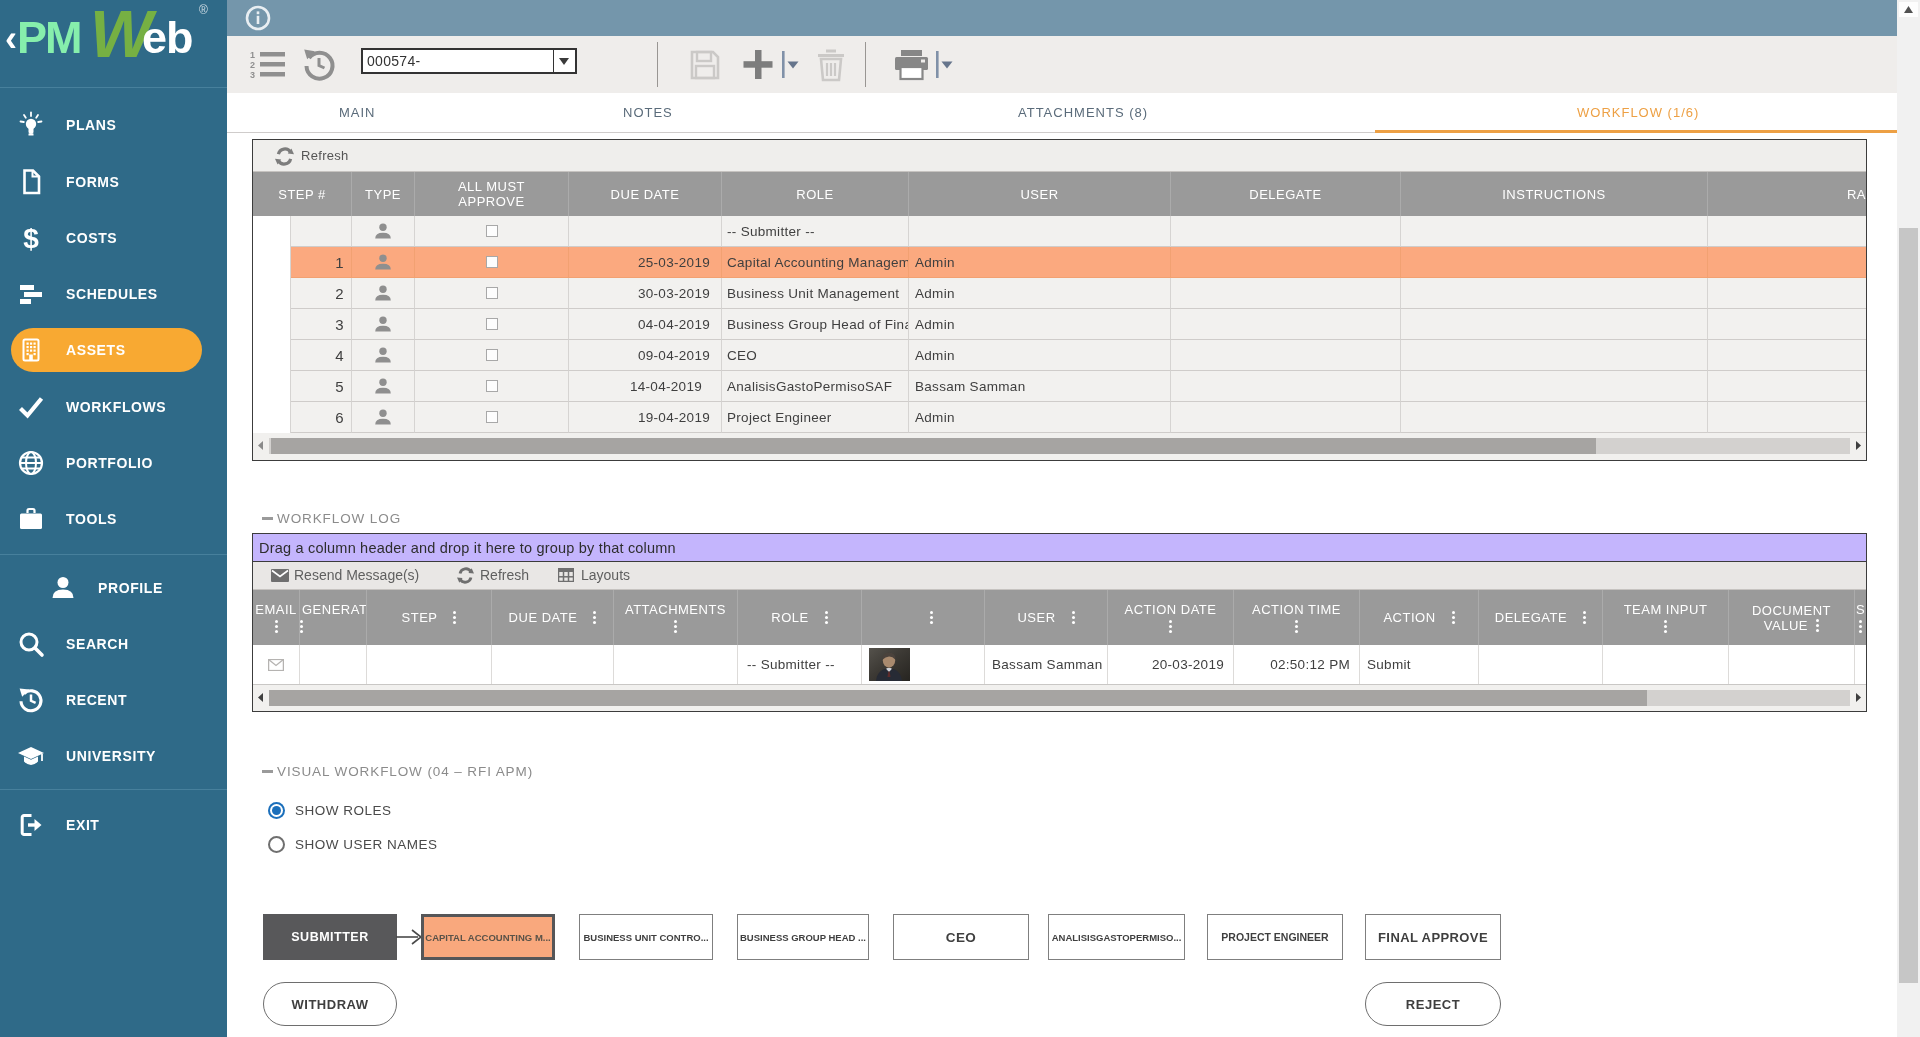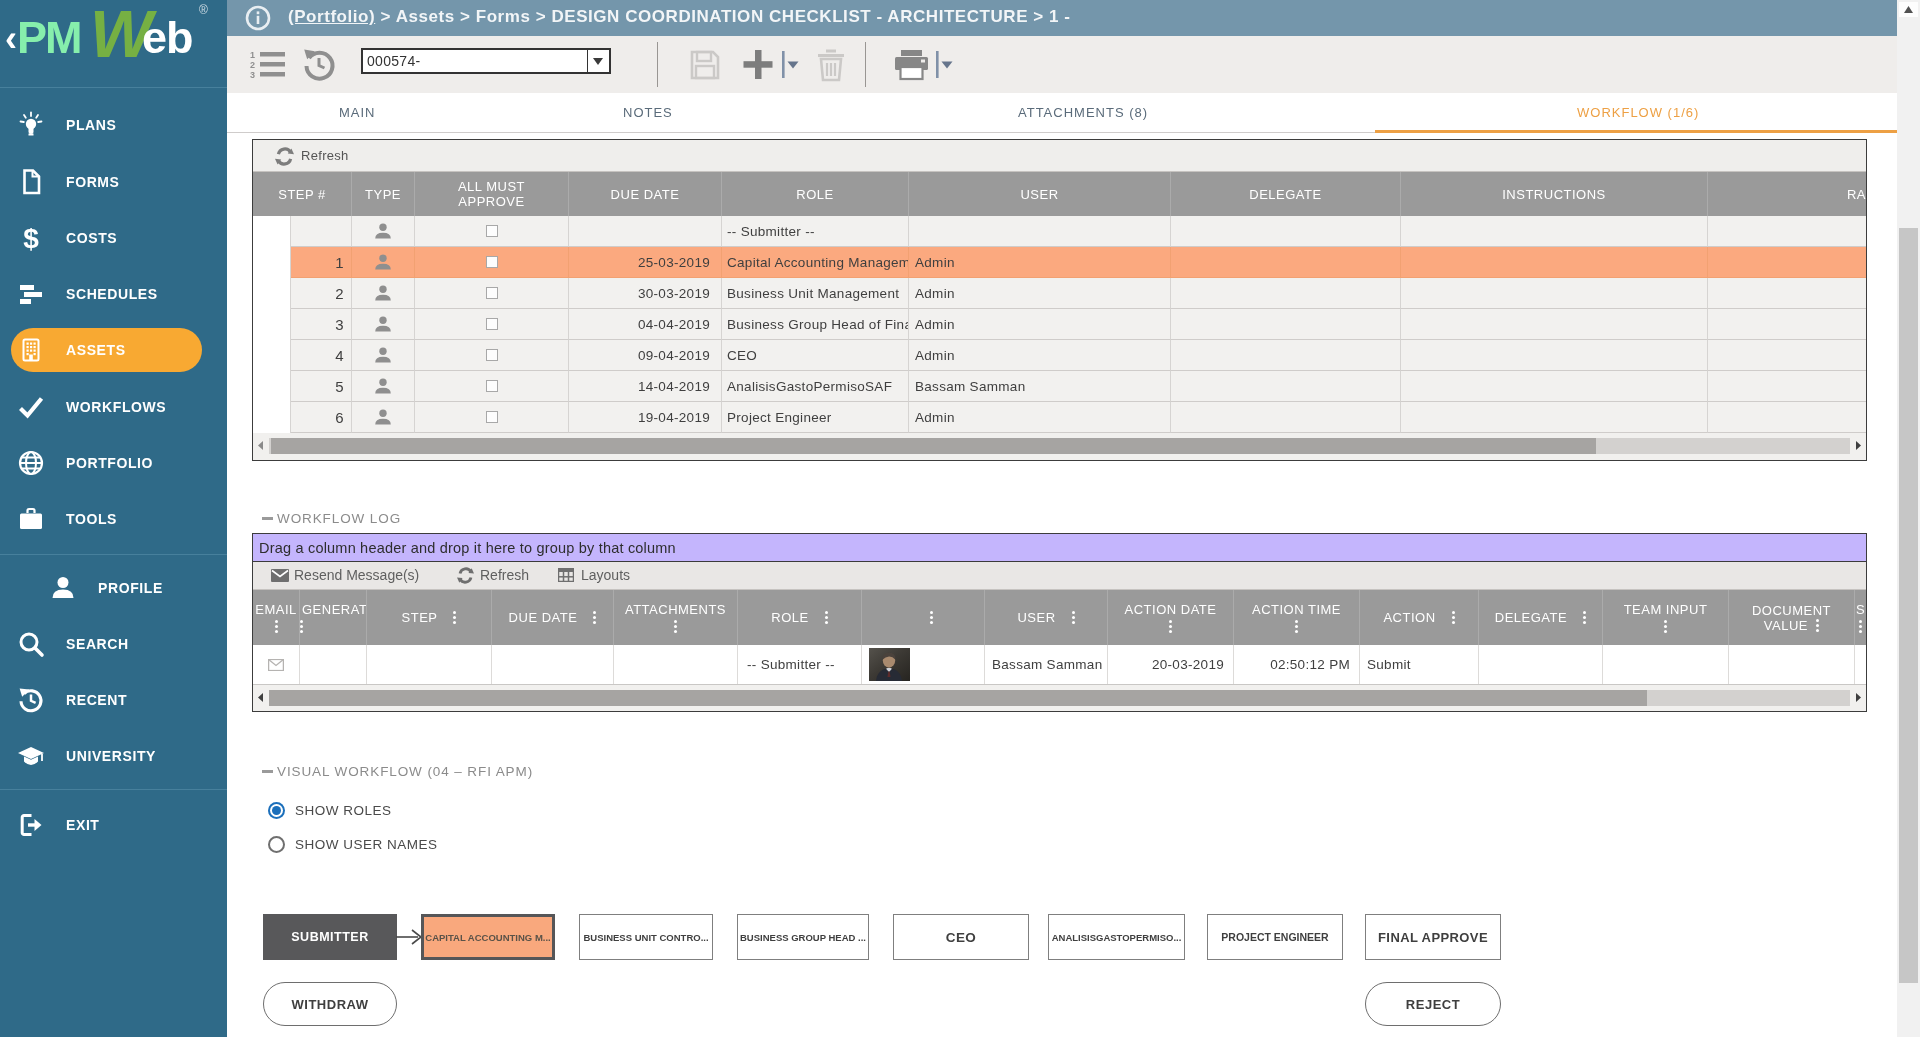--- a/index.html
+++ b/index.html
@@ -17,21 +17,21 @@
 #assets-pill { position:absolute; left:11px; top:328px; width:191px; height:44px;
   background:#F8A932; border-radius:22px; }
 .sep-line { position:absolute; left:0; width:227px; height:0; border-top:1px solid #47809c; }
 
 
 #crumb { position:absolute; left:227px; top:0; width:1670px; height:36px; background:#7496AB; }
 #crumb-txt { position:absolute; left:61px; top:7px; font-size:17px; font-weight:bold;
   color:#f2f5f7; letter-spacing:0.55px; }
 #toolbar { position:absolute; left:227px; top:36px; width:1670px; height:57px; background:#efedeb; }
 .tsep { position:absolute; top:6px; width:1px; height:45px; background:#999693; }
-#combo { position:absolute; left:134px; top:12px; width:250px; height:26px; background:#fff;
+#combo { position:absolute; left:134px; top:12px; width:216px; height:26px; background:#fff;
   border:2px solid #333; }
 #combo-txt { position:absolute; left:4px; top:3px; font-size:14px; color:#333; letter-spacing:0.3px;}
 #combo-btn { position:absolute; right:0; top:0; width:22px; height:22px; background:#fff;
   border-left:1px solid #333; }
 #combo-btn:after { content:""; position:absolute; left:5px; top:8px; border:5.5px solid transparent;
   border-top:7px solid #3a3a3a; }
 
 
 #tabs { position:absolute; left:227px; top:93px; width:1670px; height:40px; background:#fff;
   border-bottom:1px solid #cfcccb; }
@@ -209,21 +209,20 @@
       <span class="mi-txt">EXIT</span>
     </div>
 </div>
 
 <div id="crumb">
   <svg style="position:absolute;left:18px;top:5px;" width="26" height="26" viewBox="0 0 26 26">
     <circle cx="13" cy="13" r="11" fill="none" stroke="#e8eef2" stroke-width="2.6"></circle>
     <rect x="11.7" y="10.8" width="2.6" height="8.2" fill="#e8eef2"></rect>
     <rect x="11.7" y="6.4" width="2.6" height="2.8" fill="#e8eef2"></rect>
   </svg>
-  <div id="crumb-txt"><span style="text-decoration:underline;">(Portfolio)</span> &gt; Assets &gt; Forms &gt; DESIGN COORDINATION CHECKLIST - ARCHITECTURE &gt; 1 -</div>
 </div>
 
 <div id="toolbar">
   <svg style="position:absolute;left:22px;top:13px;" width="36" height="32" viewBox="0 0 36 32"> 
       <g fill="#8f8f8f"> 
         <rect x="11" y="3" width="25" height="4.5"></rect> 
         <rect x="11" y="13" width="25" height="4.5"></rect> 
         <rect x="11" y="23" width="25" height="4.5"></rect> 
       </g> 
       <g font-family="Liberation Sans, sans-serif" font-size="9" font-weight="bold" fill="#8f8f8f"> 
@@ -401,21 +400,21 @@
     <div class="bcell" style="left:38px;width:61px;justify-content:flex-end;padding-right:7px;font-size:15px;">5</div>
     <div class="bcell" style="left:99px;width:63px;justify-content:center;">
         <svg class="person-ico" viewBox="0 0 22 20">
           <circle cx="11" cy="6.2" r="3.7" fill="#8f8f8f"></circle>
           <path d="M3.2 17.5 Q3.2 11.8 11 11.8 Q18.8 11.8 18.8 17.5 Z" fill="#8f8f8f"></path>
         </svg>
       </div>
     <div class="bcell" style="left:162px;width:154px;justify-content:center;">
         <span style="width:12px;height:12px;border:1px solid #a8a8a8;background:#fdfdfd;display:inline-block;"></span>
       </div>
-    <div class="bcell" style="left:316px;width:153px;justify-content:flex-end;padding-right:11px;">14-04-2019</div>
+    <div class="bcell" style="left:316px;width:153px;justify-content:flex-end;padding-right:19px;">14-04-2019</div>
     <div class="bcell" style="left:469px;width:187px;padding-left:5px;overflow:hidden;white-space:nowrap;">AnalisisGastoPermisoSAF</div>
     <div class="bcell" style="left:656px;width:262px;padding-left:6px;">Bassam Samman</div>
     <div class="bcell" style="left:918px;width:230px;"></div>
     <div class="bcell" style="left:1148px;width:307px;"></div>
     <div class="bcell" style="left:1455px;width:158px;border-right:none;"></div>
   </div>
   <div class="grow" style="height:31px;">
     <div class="bcell" style="left:0;width:38px;background:#fff;border-bottom:none;"></div>
     <div class="bcell" style="left:38px;width:61px;justify-content:flex-end;padding-right:7px;font-size:15px;">6</div>
     <div class="bcell" style="left:99px;width:63px;justify-content:center;">

